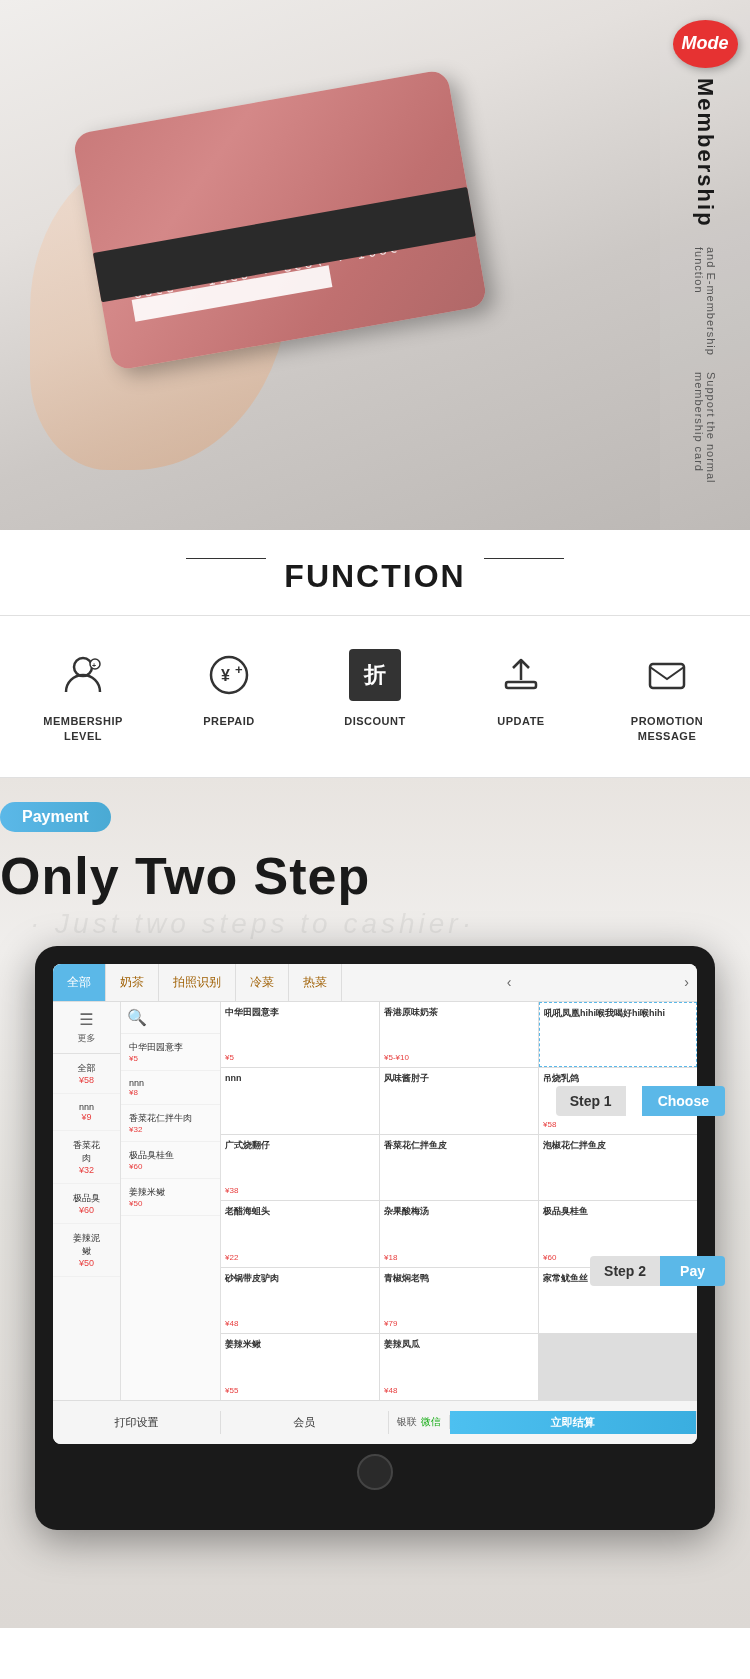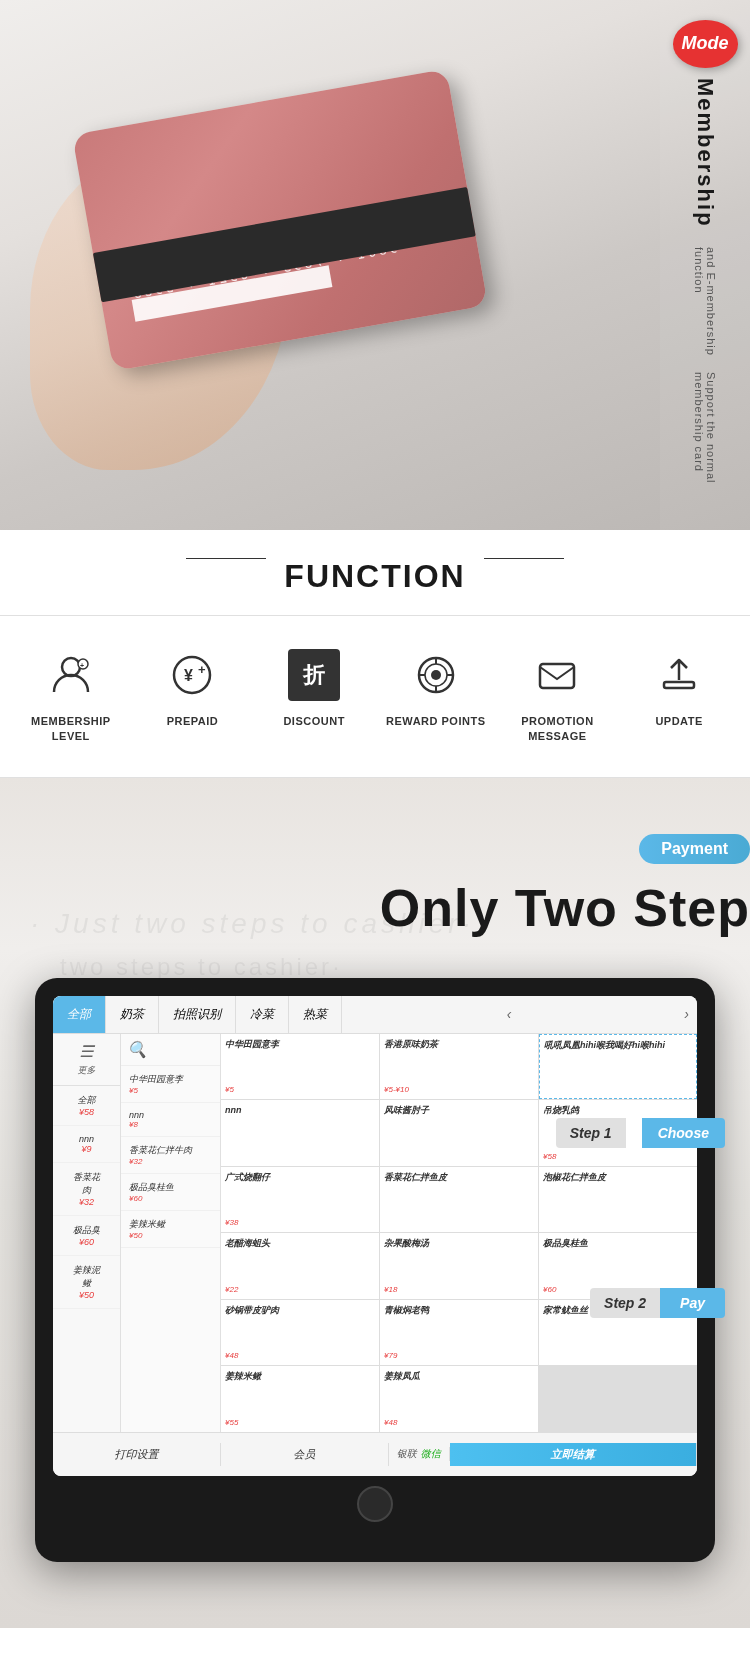--- a/index.html
+++ b/index.html
@@ -209,24 +209,24 @@
 
     
     .payment-section {
       width: 750px;
       min-height: 850px;
       background: linear-gradient(180deg, #e8e4e0 0%, #f0eeec 20%, #e4e2de 50%, #dcd8d4 100%);
       position: relative;
       padding-bottom: 40px;
     }
     .payment-top {
-      padding-top: 56px;
+      padding-top: 24px;
       display: flex;
       flex-direction: column;
-      align-items: flex-end;
+      align-items: flex-start;
     }
     .payment-badge {
       background: linear-gradient(90deg, #5bb8e8, #4aaad4);
       color: #fff;
       padding: 6px 22px;
       border-radius: 20px;
       font-size: 16px;
       font-weight: bold;
       margin-bottom: 14px;
     }
@@ -236,21 +236,20 @@
       color: #1a1a1a;
       letter-spacing: 1px;
       margin-bottom: 10px;
     }
 
     
     .tablet-container {
       position: relative;
       margin: 30px auto 0;
       width: 680px;
-      font-style: italic;
     }
     .tablet-outer {
       background: #1a1a1a;
       border-radius: 22px;
       padding: 18px 18px 40px 18px;
       box-shadow: 0 10px 40px rgba(0,0,0,0.4);
     }
     .tablet-screen {
       background: #fff;
       border-radius: 8px;
@@ -275,21 +274,21 @@
       background: #f5f5f5;
       border-bottom: 1px solid #ddd;
       height: 38px;
       align-items: stretch;
     }
     .pos-tab {
       padding: 0 14px;
       display: flex;
       align-items: center;
       font-size: 12px;
-      color: #000000;
+      color: #a16207;
       border-right: 1px solid #ddd;
       cursor: pointer;
     }
     .pos-tab.active {
       background: #5bb8e8;
       color: #fff;
       border-radius: 0;
     }
     .pos-tab-arrow {
       display: flex;
@@ -499,55 +498,40 @@
     <div class="icon-label">PREPAID</div>
   </div>
 
   <div class="icon-item">
     <div class="icon-circle">
       <div class="icon-discount-box">折</div>
     </div>
     <div class="icon-label">DISCOUNT</div>
   </div>
 
+
   <div class="icon-item">
     <div class="icon-circle">
       <svg width="42" height="42" viewBox="0 0 42 42" fill="none">
-        <circle cx="21" cy="21" r="17" stroke="#333" stroke-width="2.5" fill="none"></circle>
-        <circle cx="21" cy="21" r="11" stroke="#333" stroke-width="1.5" fill="none"></circle>
-        <circle cx="21" cy="21" r="5" fill="#333"></circle>
-        <line x1="21" y1="4" x2="21" y2="10" stroke="#333" stroke-width="2"></line>
-        <line x1="21" y1="32" x2="21" y2="38" stroke="#333" stroke-width="2"></line>
-        <line x1="4" y1="21" x2="10" y2="21" stroke="#333" stroke-width="2"></line>
-        <line x1="32" y1="21" x2="38" y2="21" stroke="#333" stroke-width="2"></line>
+        <rect x="6" y="28" width="30" height="6" rx="2" stroke="#333" stroke-width="2.5" fill="none"></rect>
+        <path d="M21 6v20M13 14l8-8 8 8" stroke="#333" stroke-width="2.5" fill="none" stroke-linejoin="round"></path>
       </svg>
     </div>
-    <div class="icon-label">REWARD
-POINTS</div>
+    <div class="icon-label">UPDATE</div>
   </div>
 
   <div class="icon-item">
     <div class="icon-circle">
       <svg width="42" height="42" viewBox="0 0 42 42" fill="none">
         <rect x="4" y="10" width="34" height="24" rx="3" stroke="#333" stroke-width="2.5" fill="none"></rect>
         <path d="M4 13l17 12 17-12" stroke="#333" stroke-width="2" fill="none"></path>
       </svg>
     </div>
     <div class="icon-label">PROMOTION
 MESSAGE</div>
-  </div>
-
-  <div class="icon-item">
-    <div class="icon-circle">
-      <svg width="42" height="42" viewBox="0 0 42 42" fill="none">
-        <rect x="6" y="28" width="30" height="6" rx="2" stroke="#333" stroke-width="2.5" fill="none"></rect>
-        <path d="M21 6v20M13 14l8-8 8 8" stroke="#333" stroke-width="2.5" fill="none" stroke-linejoin="round"></path>
-      </svg>
-    </div>
-    <div class="icon-label">UPDATE</div>
   </div>
 
 </div>
 <div class="bottom-divider"></div>
 
 <div class="payment-section">
 
   <div class="watermark-text">· Just two steps to cashier·</div>
   <div class="watermark-text2">two steps to cashier·</div>
 

